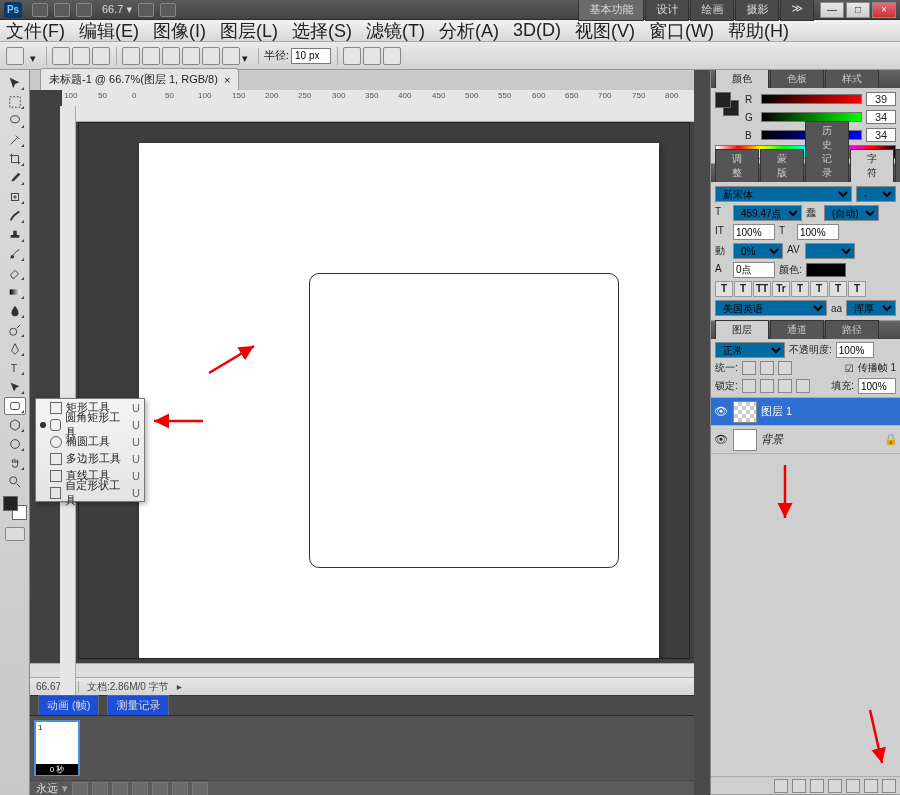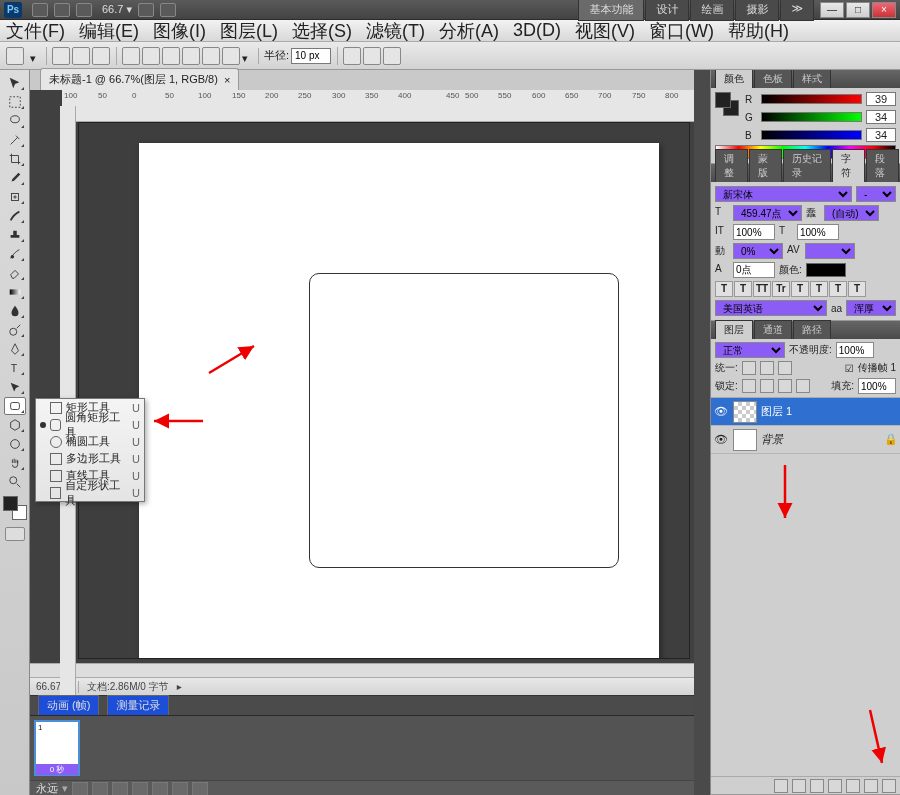--- a/index.html
+++ b/index.html
@@ -42,44 +42,44 @@
 .doctabs-strip{height:20px;background:#4b4b4b;display:flex;align-items:center;padding:0 8px;gap:8px;border-top:1px solid #333;}
 .doctabs-strip .tab{color:#ddd;font-size:11px;padding:2px 8px;border:1px solid #666;background:#1d4ed8;}
 .canvas-wrap{flex:1;position:relative;margin-left:48px;margin-right:4px;margin-bottom:4px;background:#3e3e3e;overflow:hidden;border:1px solid #222;}
 .paper{position:absolute;left:60px;top:20px;width:520px;height:540px;background:#fff;box-shadow:2px 2px 6px rgba(0,0,0,.4);}
 .rr{position:absolute;left:170px;top:130px;width:310px;height:295px;border:1px solid #333;border-radius:10px;background:#fff;}
 .statusbar{height:18px;background:linear-gradient(#e8e8e8,#d4d4d4);display:flex;align-items:center;font-size:10px;border-top:1px solid #aaa;padding:0 6px;gap:8px;color:#444;}
 .bottom-panel{height:80px;background:#535353;border-top:1px solid #2a2a2a;display:flex;flex-direction:column;}
 .frame-strip{flex:1;display:flex;align-items:center;padding:4px;}
 .frame{width:46px;height:56px;background:#fff;border:2px solid #4a90d9;position:relative;}
 .frame .num{position:absolute;top:1px;left:2px;font-size:8px;}
-.frame .dur{position:absolute;bottom:-1px;left:0;right:0;background:#8b5cf6;color:#fff;font-size:8px;text-align:center;}
+.frame .dur{position:absolute;bottom:-1px;left:0;right:0;background:#000000;color:#fff;font-size:8px;text-align:center;}
 .playbar{height:20px;background:#5a5a5a;display:flex;align-items:center;gap:4px;padding:0 6px;border-top:1px solid #444;}
 .pb{width:16px;height:14px;border:1px solid #777;background:#6a6a6a;}
 .panels{width:190px;background:#cfcfcf;border-left:1px solid #888;display:flex;flex-direction:column;overflow:hidden;}
 .panel{border-bottom:1px solid #999;}
 .ptabs{height:18px;background:linear-gradient(#666,#4a4a4a);display:flex;align-items:end;padding-left:4px;}
-.ptab{font-size:10px;padding:2px 8px;background:#555;color:#ccc;border:1px solid #333;border-bottom:none;margin-right:1px;}
+.ptab{font-size:10px;padding:2px 16px;background:#555;color:#ccc;border:1px solid #333;border-bottom:none;margin-right:1px;}
 .ptab.act{background:#cfcfcf;color:#222;}
 .pbody{background:#cfcfcf;padding:4px;}
 .color-sliders{display:flex;flex-direction:column;gap:4px;}
 .cs-row{display:flex;align-items:center;gap:4px;}
 .cs-row .lbl{width:12px;font-size:10px;}
 .cs-row .sld{flex:1;height:10px;border:1px solid #777;}
 .cs-row .sldR{background:linear-gradient(90deg,#000,#f00);}
 .cs-row .sldG{background:linear-gradient(90deg,#000,#0f0);}
 .cs-row .sldB{background:linear-gradient(90deg,#000,#00f);}
 .cs-row .val{width:30px;height:14px;border:1px solid #777;background:#fff;font-size:11px;text-align:center;line-height:13px;}
 .spectrum{height:14px;background:linear-gradient(90deg,#fff,#f00,#ff0,#0f0,#0ff,#00f,#f0f,#f00,#000);margin-top:3px;border:1px solid #777;}
 .swbox{width:24px;height:24px;position:relative;}
 .swbox .s1{position:absolute;left:0;top:0;width:16px;height:16px;background:#222;border:1px solid #666;}
 .swbox .s2{position:absolute;right:0;bottom:0;width:16px;height:16px;background:#222;border:1px solid #666;}
 .char-body{display:flex;flex-direction:column;gap:3px;font-size:10px;}
 .char-row{display:flex;gap:4px;align-items:center;}
-.sel-sm{height:16px;border:1px solid #888;background:#8b5cf6;flex:1;font-size:10px;padding:0 3px;}
+.sel-sm{height:16px;border:1px solid #888;background:#0369a1;flex:1;font-size:10px;padding:0 3px;}
 .num-sm{width:42px;height:16px;border:1px solid #888;background:#fff;font-size:10px;padding:0 2px;}
 .ic-sm{width:14px;height:14px;display:inline-block;}
 .btn-row{display:flex;gap:1px;}
 .tb{width:18px;height:16px;border:1px solid #999;background:#e0e0e0;font:bold 10px/14px Arial;text-align:center;}
 .colorbox{width:40px;height:14px;background:#000;border:1px solid #666;}
 .lay{display:flex;flex-direction:column;flex:1;}
 .lay-opts{background:#cfcfcf;font-size:10px;padding:3px 4px;display:flex;flex-direction:column;gap:3px;border-bottom:1px solid #aaa;}
 .lay-opts .row{display:flex;align-items:center;gap:4px;}
 .lay-list{flex:1;background:#cfcfcf;overflow:auto;}
 .layer-row{display:flex;align-items:center;height:28px;border-bottom:1px solid #b5b5b5;padding:0 2px;gap:4px;}
@@ -332,21 +332,21 @@
       <span style="left:36px">50</span>
       <span style="left:70px">0</span>
       <span style="left:103px">50</span>
       <span style="left:136px">100</span>
       <span style="left:170px">150</span>
       <span style="left:203px">200</span>
       <span style="left:236px">250</span>
       <span style="left:270px">300</span>
       <span style="left:303px">350</span>
       <span style="left:336px">400</span>
-      <span style="left:384px">450</span>
+      <span style="left:370px">450</span>
       <span style="left:403px">500</span>
       <span style="left:436px">550</span>
       <span style="left:470px">600</span>
       <span style="left:503px">650</span>
       <span style="left:536px">700</span>
       <span style="left:570px">750</span>
       <span style="left:603px">800</span>
     </div>
     <div class="canvas-wrap">
       <div class="paper">

